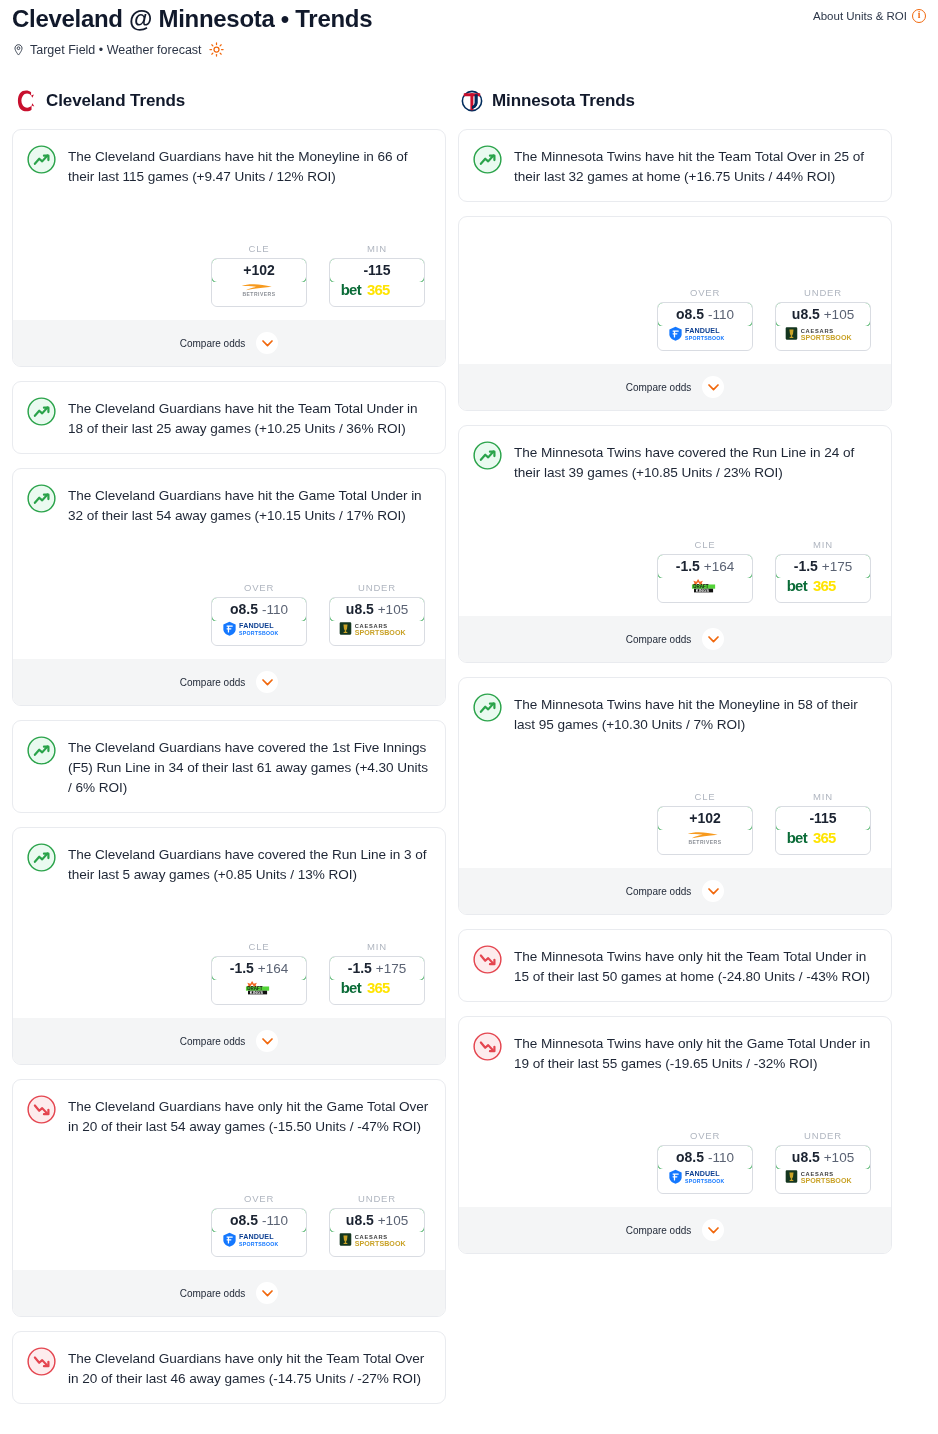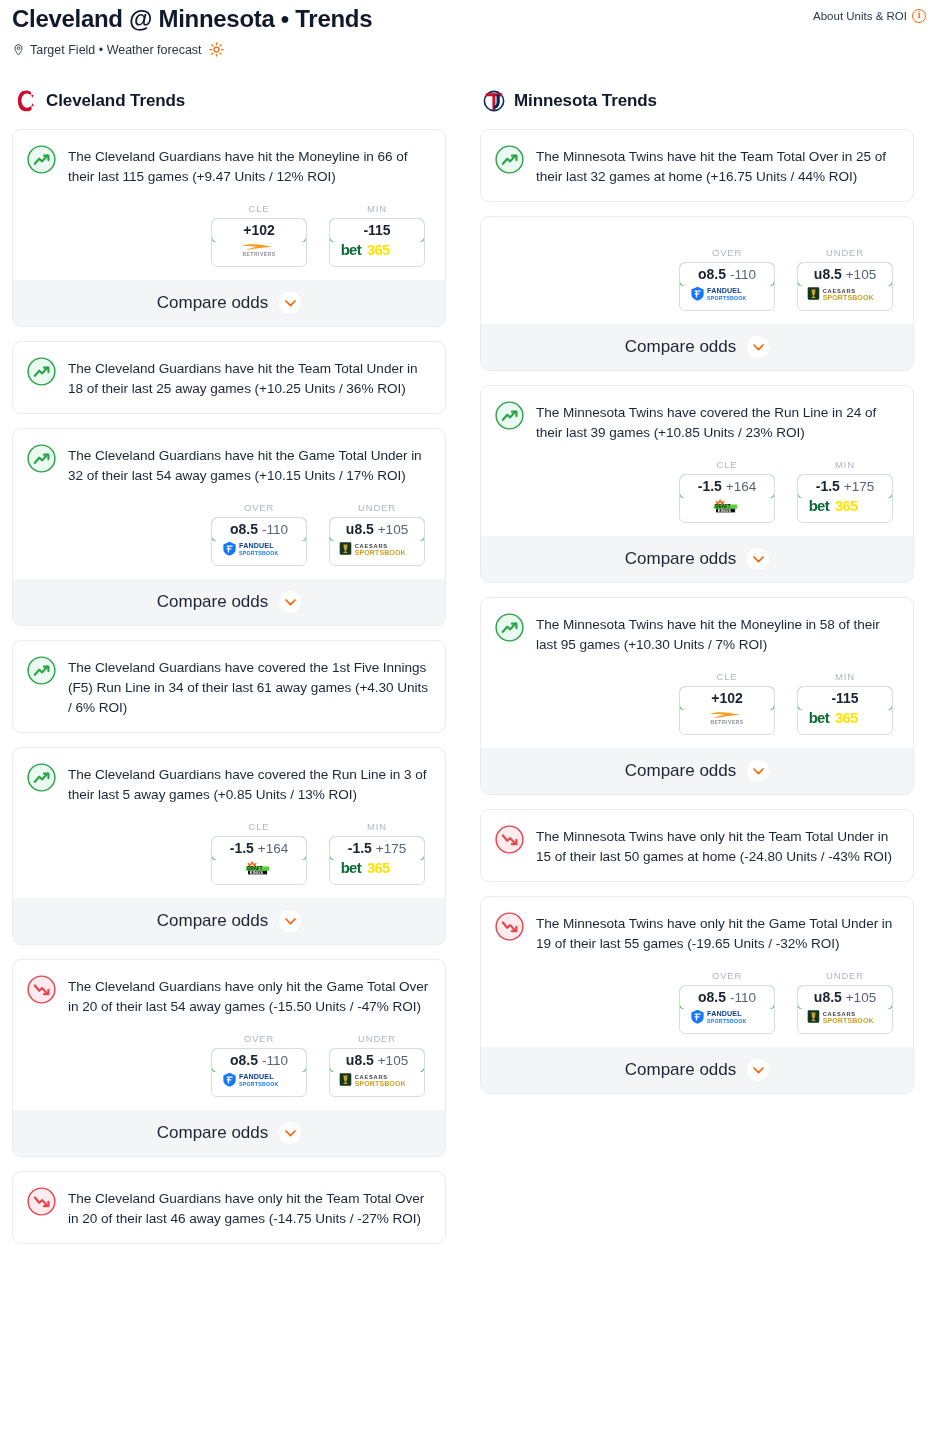--- a/index.html
+++ b/index.html
@@ -33,21 +33,21 @@
   }
   .venue-row {
     display: flex; align-items: flex-end; gap: 5px;
     margin-top: 8px; font-size: 12.5px; color: #2b3445;
   }
   .pin-icon { width: 13px; height: 14px; flex: none; }
   .venue-text { white-space: nowrap; }
   .sun-icon { width: 15px; height: 15px; flex: none; margin-left: 2px; }
 
   
-  .columns { display: flex; gap: 34px; padding: 0 12px; margin-top: 32px; align-items: flex-start; }
+  .columns { display: flex; gap: 12px; padding: 0 12px; margin-top: 32px; align-items: flex-start; }
   .column { width: 434px; flex: none; }
 
   .col-header { display: flex; align-items: center; gap: 9px; margin-bottom: 16px; padding-left: 3px; }
   .team-logo { width: 22px; height: 24px; flex: none; }
   .col-title { font-size: 17px; font-weight: 700; color: #11192b; letter-spacing: -0.1px; }
 
   
   .trend-card {
     border: 1px solid #e9ebef;
     border-radius: 9px;
@@ -60,21 +60,21 @@
 
   .trend-head { display: flex; gap: 12px; align-items: flex-start; }
   .trend-icon { width: 29px; height: 29px; flex: none; margin-top: 1px; }
   .trend-text {
     font-size: 13.6px; line-height: 20px; color: #1e2635;
     padding-top: 3px; letter-spacing: -0.05px;
   }
 
   
   .odds-area { display: flex; justify-content: flex-end; gap: 22px; margin-top: 16px; padding-right: 6px; }
-  .odds-col { width: 96px; }
+  .odds-col { width: 96px; margin-top: 40px; }
   .odds-label {
     font-size: 9.5px; letter-spacing: 0.8px; color: #b0b6c0;
     text-align: center; font-weight: 400; margin-bottom: 4px;
   }
   .odds-box {
     border: 1px solid #d9dce2; border-radius: 6px; overflow: hidden; background: #fff;
     cursor: pointer;
   }
   .odds-value {
     border: 1px solid #2aa34a; border-radius: 6px;
@@ -91,21 +91,21 @@
   .book-logo.tall { height: 17px; }
 
   
   .compare-bar {
     margin: 13px -14px 0 -14px;
     background: #f4f5f6;
     height: 46px;
     display: flex; align-items: center; justify-content: center; gap: 11px;
     cursor: pointer;
   }
-  .compare-label { font-size: 17px; color: #1d2534; font-weight: 400; }
+  .compare-label { font-size: 10px; color: #1d2534; font-weight: 400; }
   .chev-btn {
     width: 22px; height: 22px; border-radius: 50%; background: #fff;
     display: flex; align-items: center; justify-content: center; flex: none;
   }
 </style>
 </head>
 <body>
 
 <div class="page-header">
   <div class="header-row">

